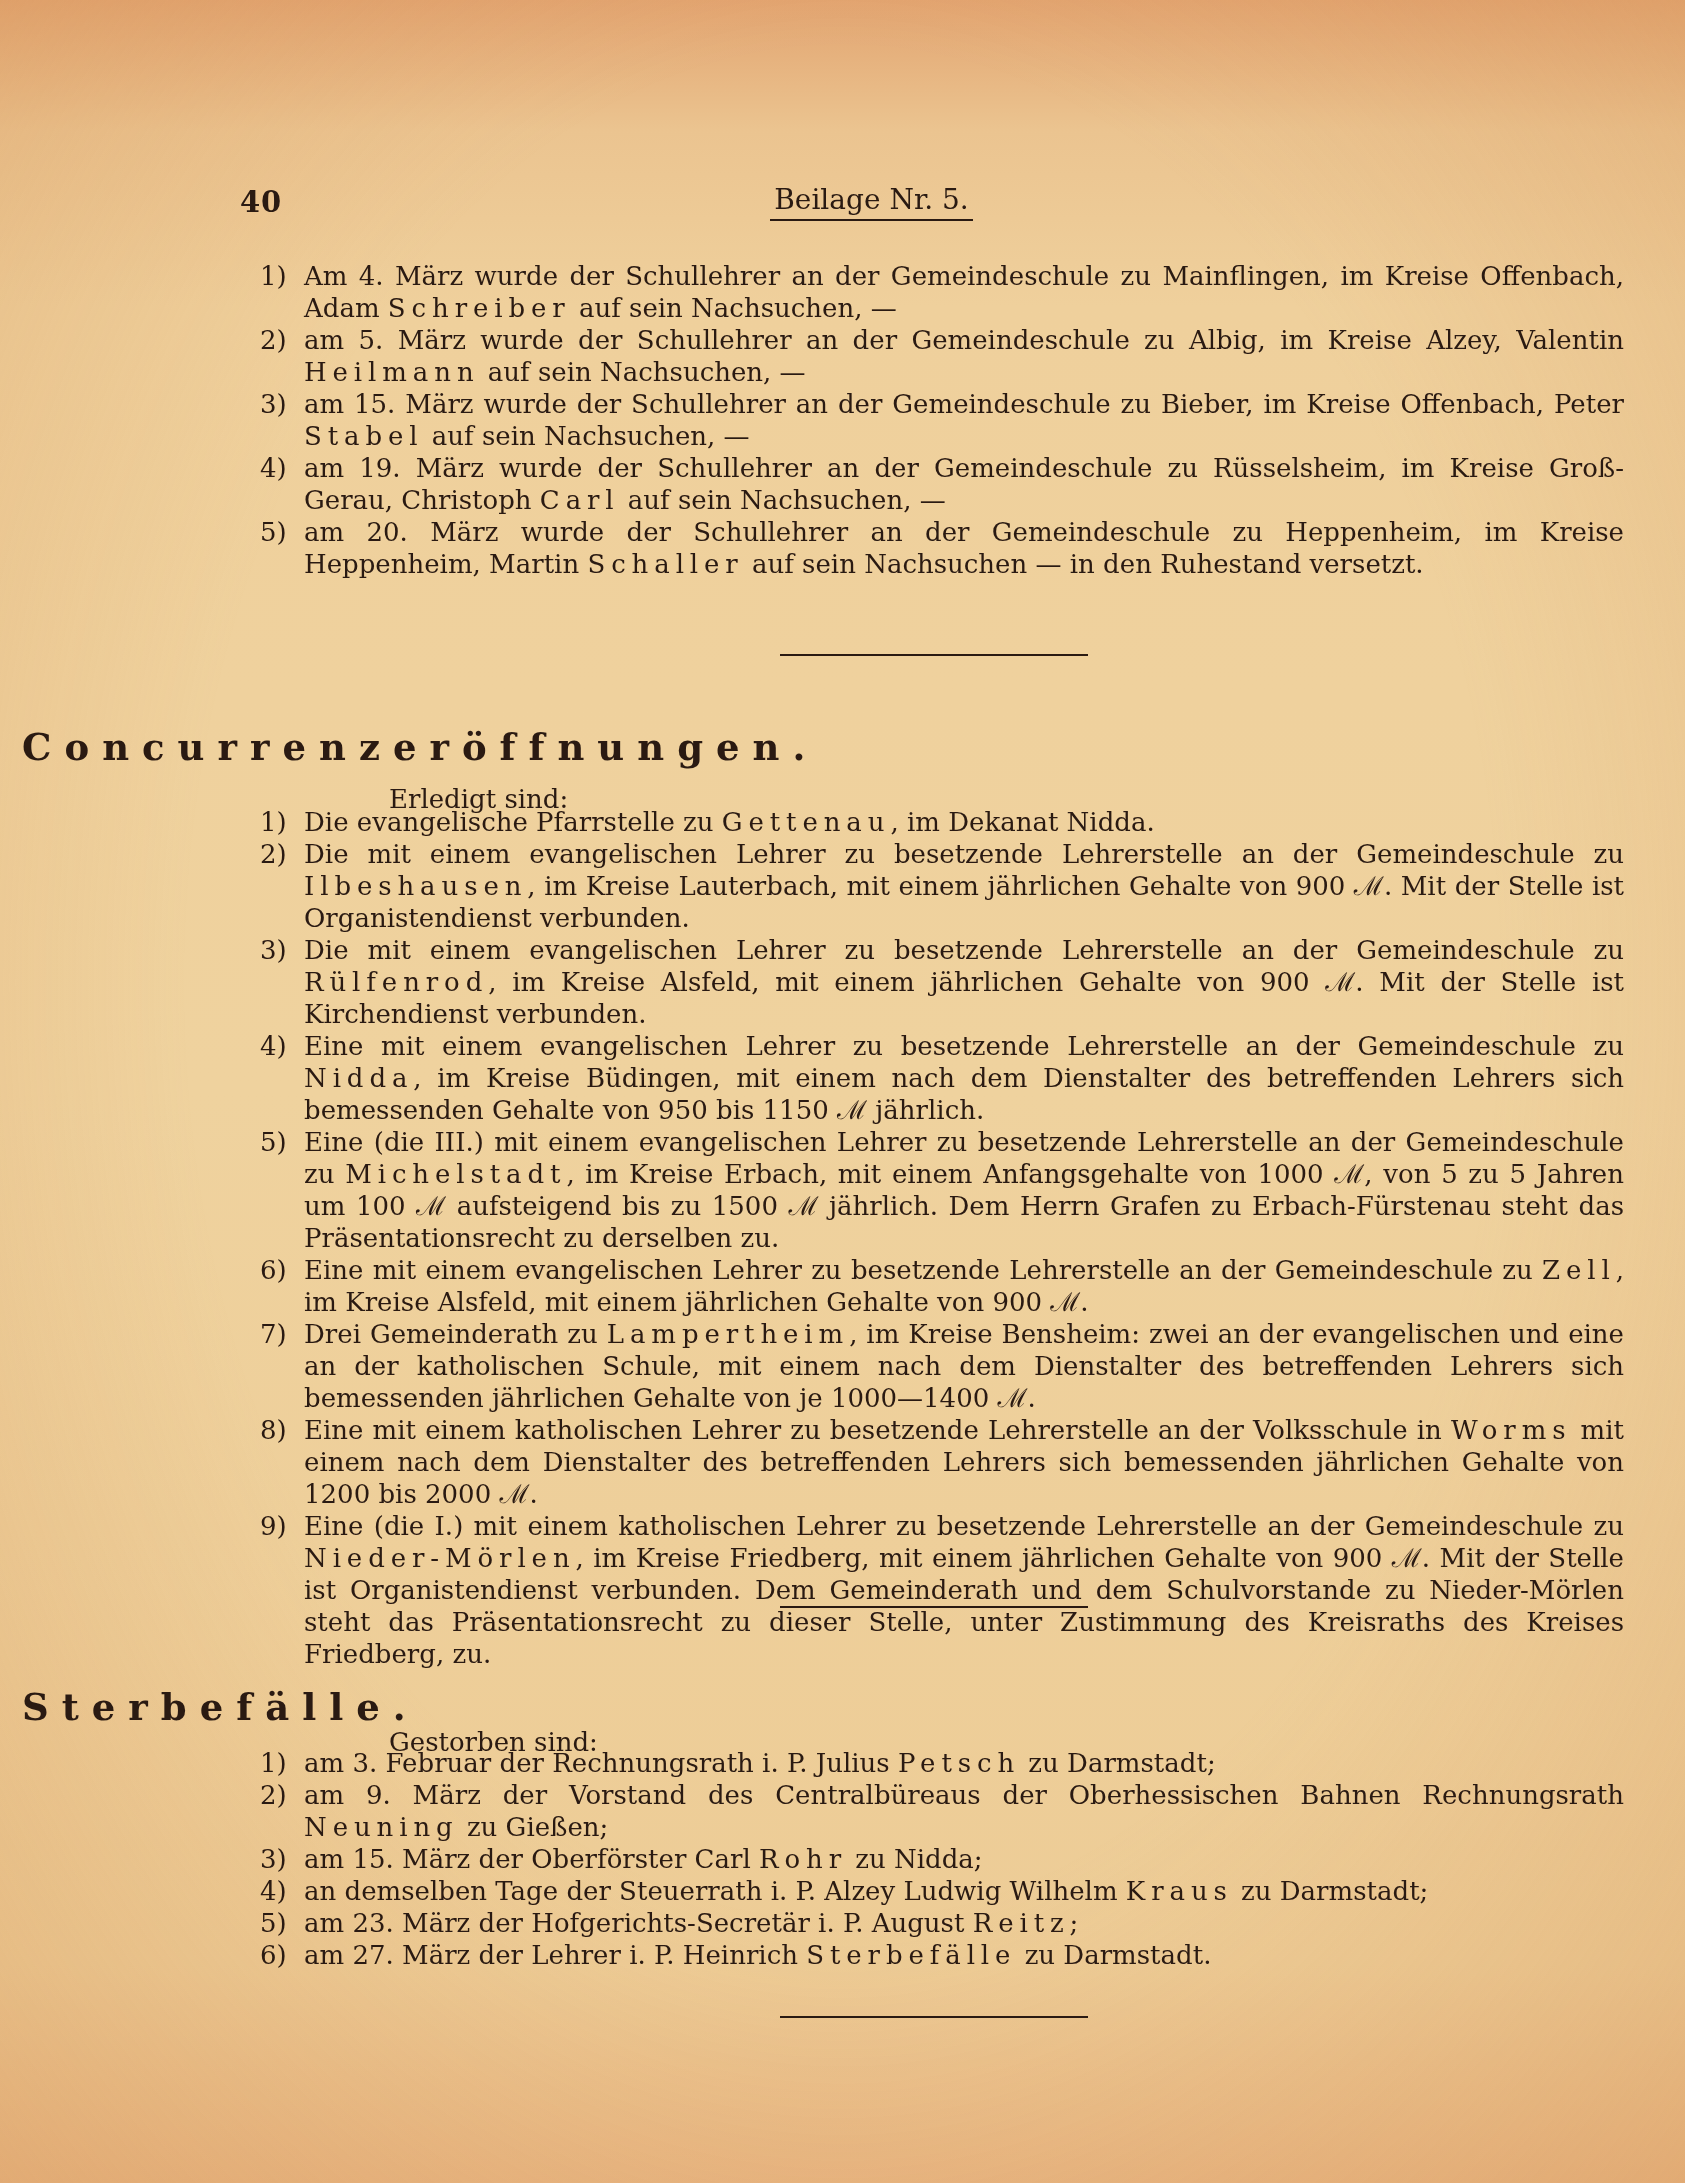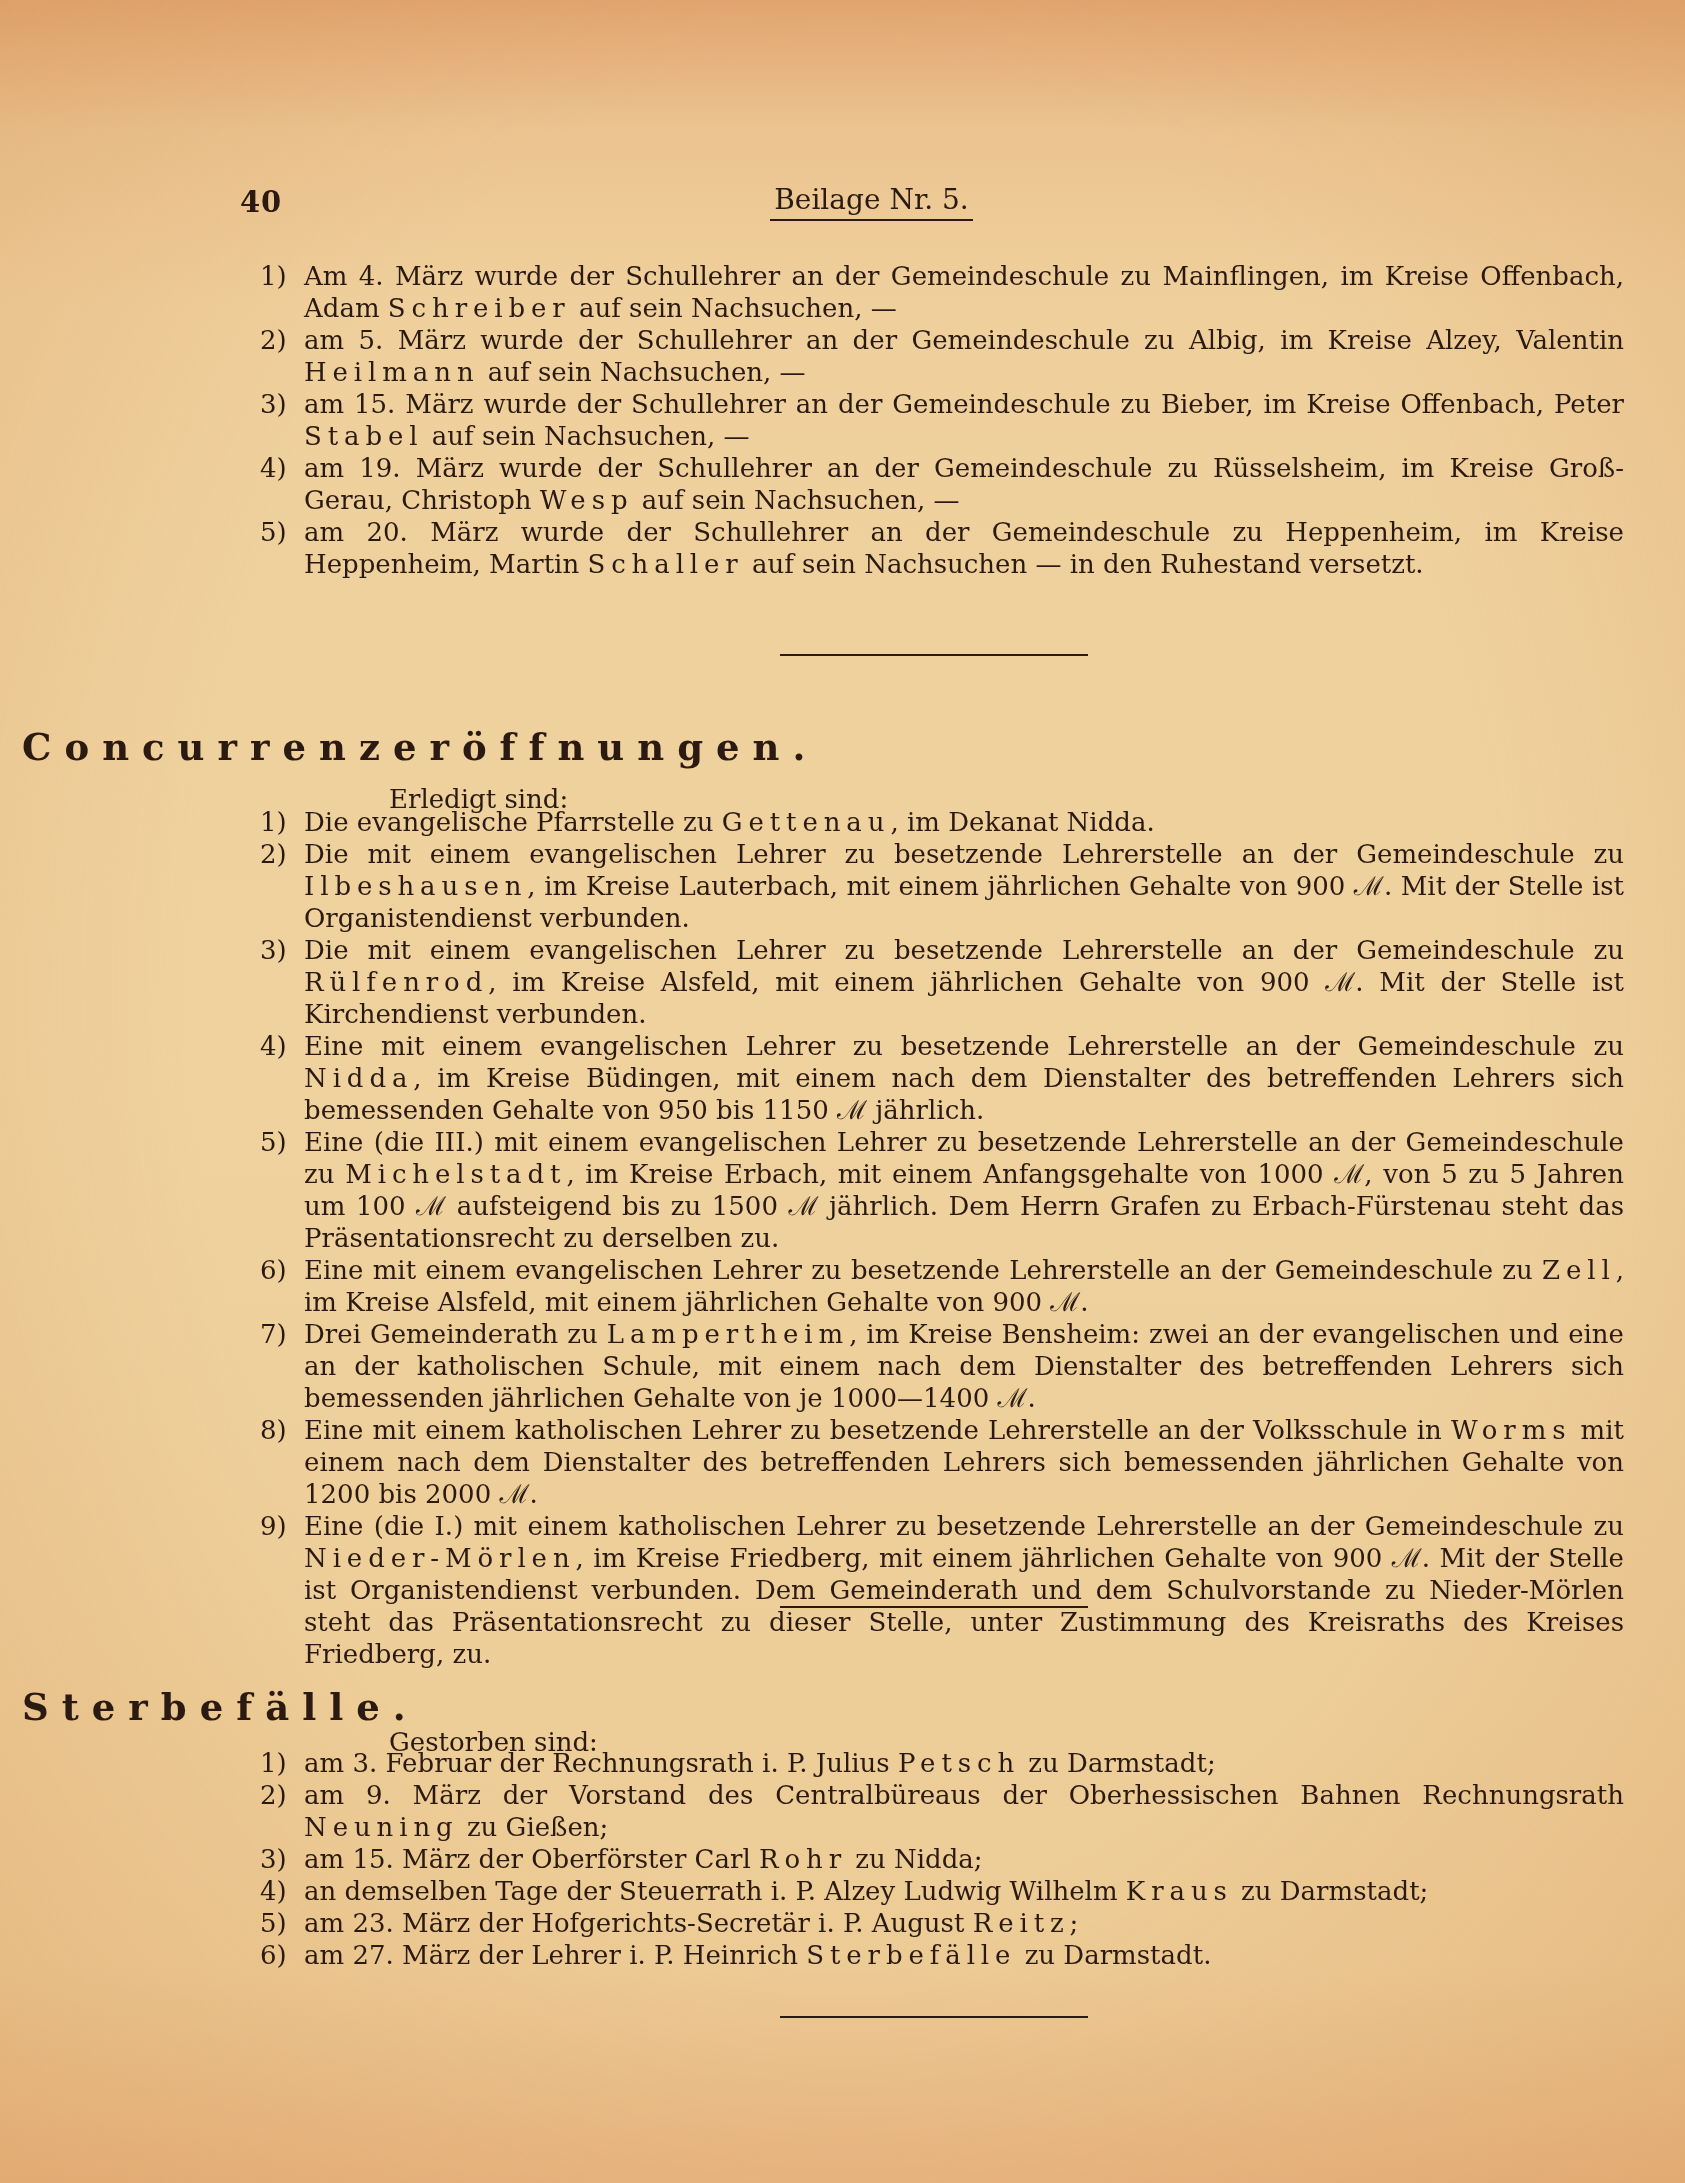--- a/index.html
+++ b/index.html
@@ -97,21 +97,21 @@
     <div class="item">
       <span class="num">2)</span>
       <span>am 5. März wurde der Schullehrer an der Gemeindeschule zu Albig, im Kreise Alzey, Valentin </span><span class="spaced">Heilmann</span><span> auf sein Nachsuchen, —</span>
     </div>
     <div class="item">
       <span class="num">3)</span>
       <span>am 15. März wurde der Schullehrer an der Gemeindeschule zu Bieber, im Kreise Offenbach, Peter </span><span class="spaced">Stabel</span><span> auf sein Nachsuchen, —</span>
     </div>
     <div class="item">
       <span class="num">4)</span>
-      <span>am 19. März wurde der Schullehrer an der Gemeindeschule zu Rüsselsheim, im Kreise Groß-Gerau, Christoph </span><span class="spaced">Wesp</span><span> auf sein Nachsuchen, —</span>
+      <span>am 19. März wurde der Schullehrer an der Gemeindeschule zu Rüsselsheim, im Kreise Groß-Gerau, Christoph </span><span class="spaced">Carl</span><span> auf sein Nachsuchen, —</span>
     </div>
     <div class="item">
       <span class="num">5)</span>
       <span>am 20. März wurde der Schullehrer an der Gemeindeschule zu Heppenheim, im Kreise Heppenheim, Martin </span><span class="spaced">Schaller</span><span> auf sein Nachsuchen — in den Ruhestand versetzt.</span>
     </div>
   </div>
 
   <div class="rule" style="top:654px;"></div>
 
   <div class="section-title" style="top:725px;">Concurrenzeröffnungen.</div>

